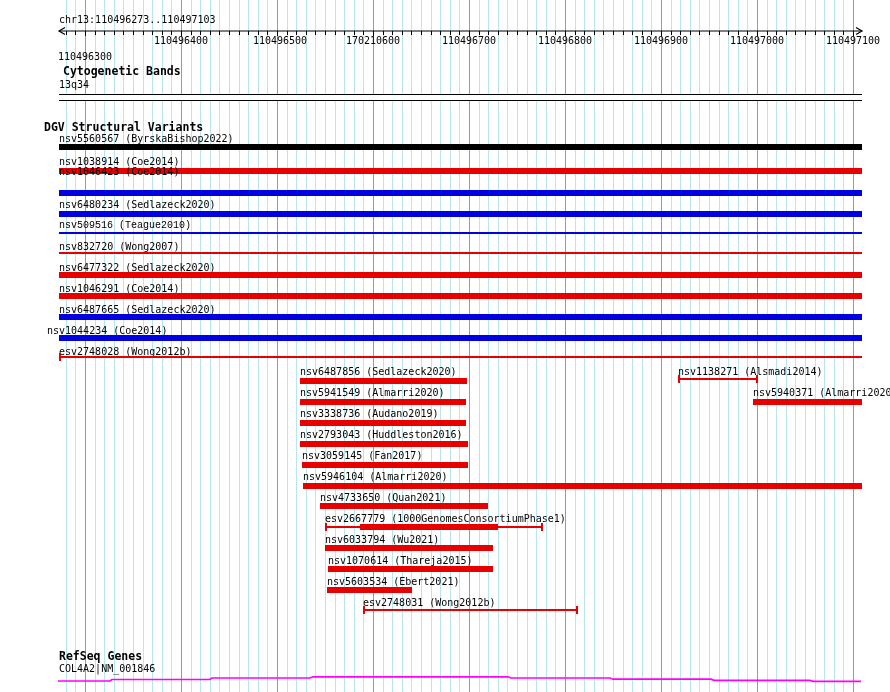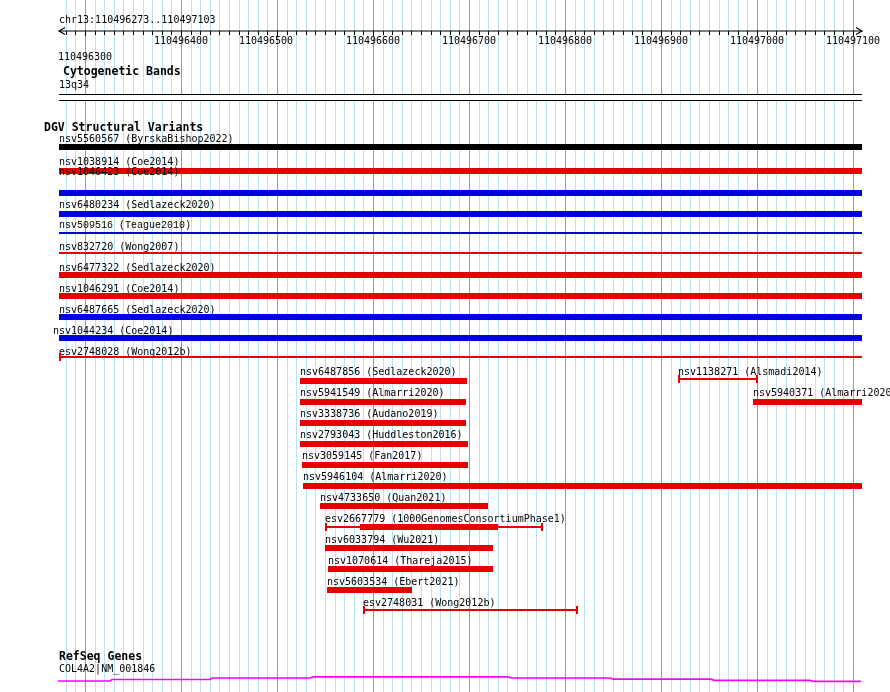--- a/index.html
+++ b/index.html
@@ -201,22 +201,22 @@
       <div class="rtick" style="left: 786px; top: 31px; height: 4px;"></div>
       <div class="rtick" style="left: 795px; top: 31px; height: 4px;"></div>
       <div class="rtick" style="left: 805px; top: 31px; height: 4px;"></div>
       <div class="rtick" style="left: 815px; top: 31px; height: 4px;"></div>
       <div class="rtick" style="left: 824px; top: 31px; height: 4px;"></div>
       <div class="rtick" style="left: 834px; top: 31px; height: 4px;"></div>
       <div class="rtick" style="left: 843px; top: 31px; height: 4px;"></div>
       <div class="rtick" style="left: 853px; top: 31px; height: 5px;"></div>
       <div class="rlabel" style="left: 85px; top: 51px;">110496300</div>
       <div class="rlabel" style="left: 181px; top: 35px;">110496400</div>
-      <div class="rlabel" style="left: 266px; top: 35px;">110496500</div>
-      <div class="rlabel" style="left: 373px; top: 35px;">110496600</div>
+      <div class="rlabel" style="left: 280px; top: 35px;">110496500</div>
+      <div class="rlabel" style="left: 373px; top: 35px;">170210600</div>
       <div class="rlabel" style="left: 469px; top: 35px;">110496700</div>
       <div class="rlabel" style="left: 565px; top: 35px;">110496800</div>
       <div class="rlabel" style="left: 661px; top: 35px;">110496900</div>
       <div class="rlabel" style="left: 757px; top: 35px;">110497000</div>
       <div class="rlabel" style="left: 853px; top: 35px;">110497100</div>
     </div>
 
   <div class="hdr" style="left:63px; top:65px;">Cytogenetic Bands</div>
   <div class="txt" style="left:59px; top:79px;">13q34</div>
   <div class="cytoband"></div>
@@ -253,21 +253,21 @@
       </div>
       <div>
         <div class="txt" style="left: 59px; top: 283px;">nsv1046291 (Coe2014)</div>
         <div class="vbox" style="left: 59px; top: 293px; width: 803px; height: 6px; background: rgb(230, 0, 0);"></div>
       </div>
       <div>
         <div class="txt" style="left: 59px; top: 304px;">nsv6487665 (Sedlazeck2020)</div>
         <div class="vbox" style="left: 59px; top: 314px; width: 803px; height: 6px; background: rgb(0, 0, 224);"></div>
       </div>
       <div>
-        <div class="txt" style="left: 53px; top: 325px; text-align: right;">nsv1044234 (Coe2014)</div>
+        <div class="txt" style="left: 47px; top: 325px; text-align: right;">nsv1044234 (Coe2014)</div>
         <div class="vbox" style="left: 59px; top: 335px; width: 803px; height: 6px; background: rgb(0, 0, 224);"></div>
       </div>
       <div>
         <div class="txt" style="left: 59px; top: 346px;">esv2748028 (Wong2012b)</div>
         <div class="vline" style="left: 59px; top: 356px; width: 803px; height: 2px; background: rgb(230, 0, 0);"></div>
         <div class="vtick" style="left: 59px; top: 353px; width: 2px; height: 8px; background: rgb(230, 0, 0);"></div>
       </div>
       <div>
         <div class="txt" style="left: 300px; top: 366px;">nsv6487856 (Sedlazeck2020)</div>
         <div class="vbox" style="left: 300px; top: 378px; width: 167px; height: 6px; background: rgb(230, 0, 0);"></div>

